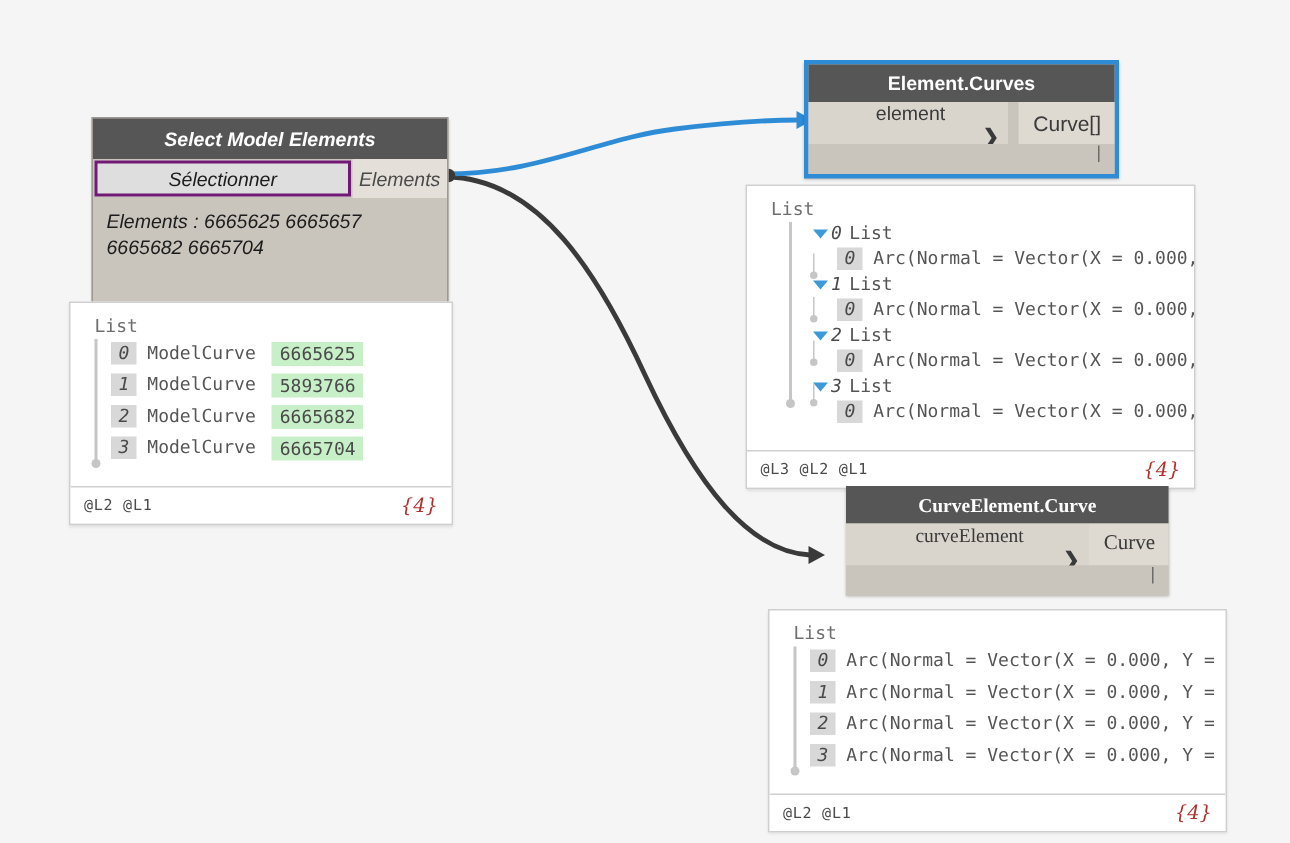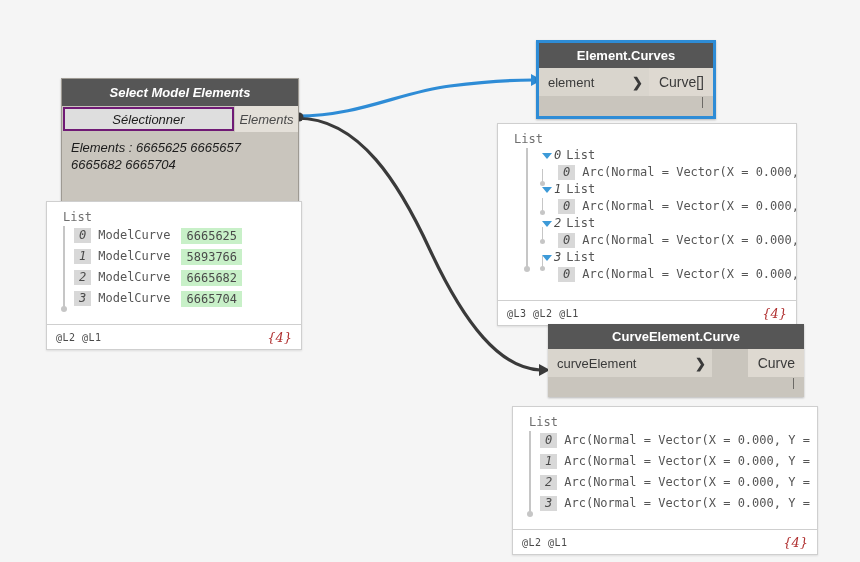--- a/index.html
+++ b/index.html
@@ -56,20 +56,21 @@
   }
   .port-in {
     background: #d9d5cd;
     color: #3a3a3a;
     font-size: 13px;
     display: flex;
     align-items: center;
     padding-left: 9px;
     padding-right: 6px;
     position: relative;
+    flex-direction: column;
   }
   .port-in .caret {
     margin-left: auto;
     font-weight: bold;
     font-size: 13px;
     color: #3a3a3a;
     padding-left: 14px;
   }
   .port-gap {
     flex: 1 1 auto;
@@ -311,21 +312,21 @@
         <span class="val-green">6665704</span>
       </div>
       <div style="height:8px"></div>
     </div>
     <div class="preview-footer">
       <span class="lvl-tags">@L2 @L1</span>
       <span class="count">{4}</span>
     </div>
   </div>
 
-  <div class="node selected" style="left:536px; top:40px; width:180px;">
+  <div class="node selected" style="left:536px; top:40px; width:210px;">
     <div class="node-header">Element.Curves</div>
     <div class="node-ports">
       <div class="port-in" style="width:118px;">
         <span>element</span>
         <span class="caret">❯</span>
       </div>
       <div class="port-gap"></div>
       <div class="port-out">Curve[]</div>
     </div>
     <div class="node-footer">
@@ -389,21 +390,21 @@
         <span class="txt">Arc(Normal = Vector(X = 0.000, Y =</span>
       </div>
       <div style="height:10px"></div>
     </div>
     <div class="preview-footer">
       <span class="lvl-tags">@L3 @L2 @L1</span>
       <span class="count">{4}</span>
     </div>
   </div>
 
-  <div class="node" style="left:548px; top:324px; width:256px;">
+  <div class="node" style="left:564px; top:324px; width:215px;font-family:Liberation Serif, serif;">
     <div class="node-header">CurveElement.Curve</div>
     <div class="node-ports">
       <div class="port-in" style="width:149px;">
         <span>curveElement</span>
         <span class="caret">❯</span>
       </div>
       <div class="port-gap"></div>
       <div class="port-out">Curve</div>
     </div>
     <div class="node-footer">

